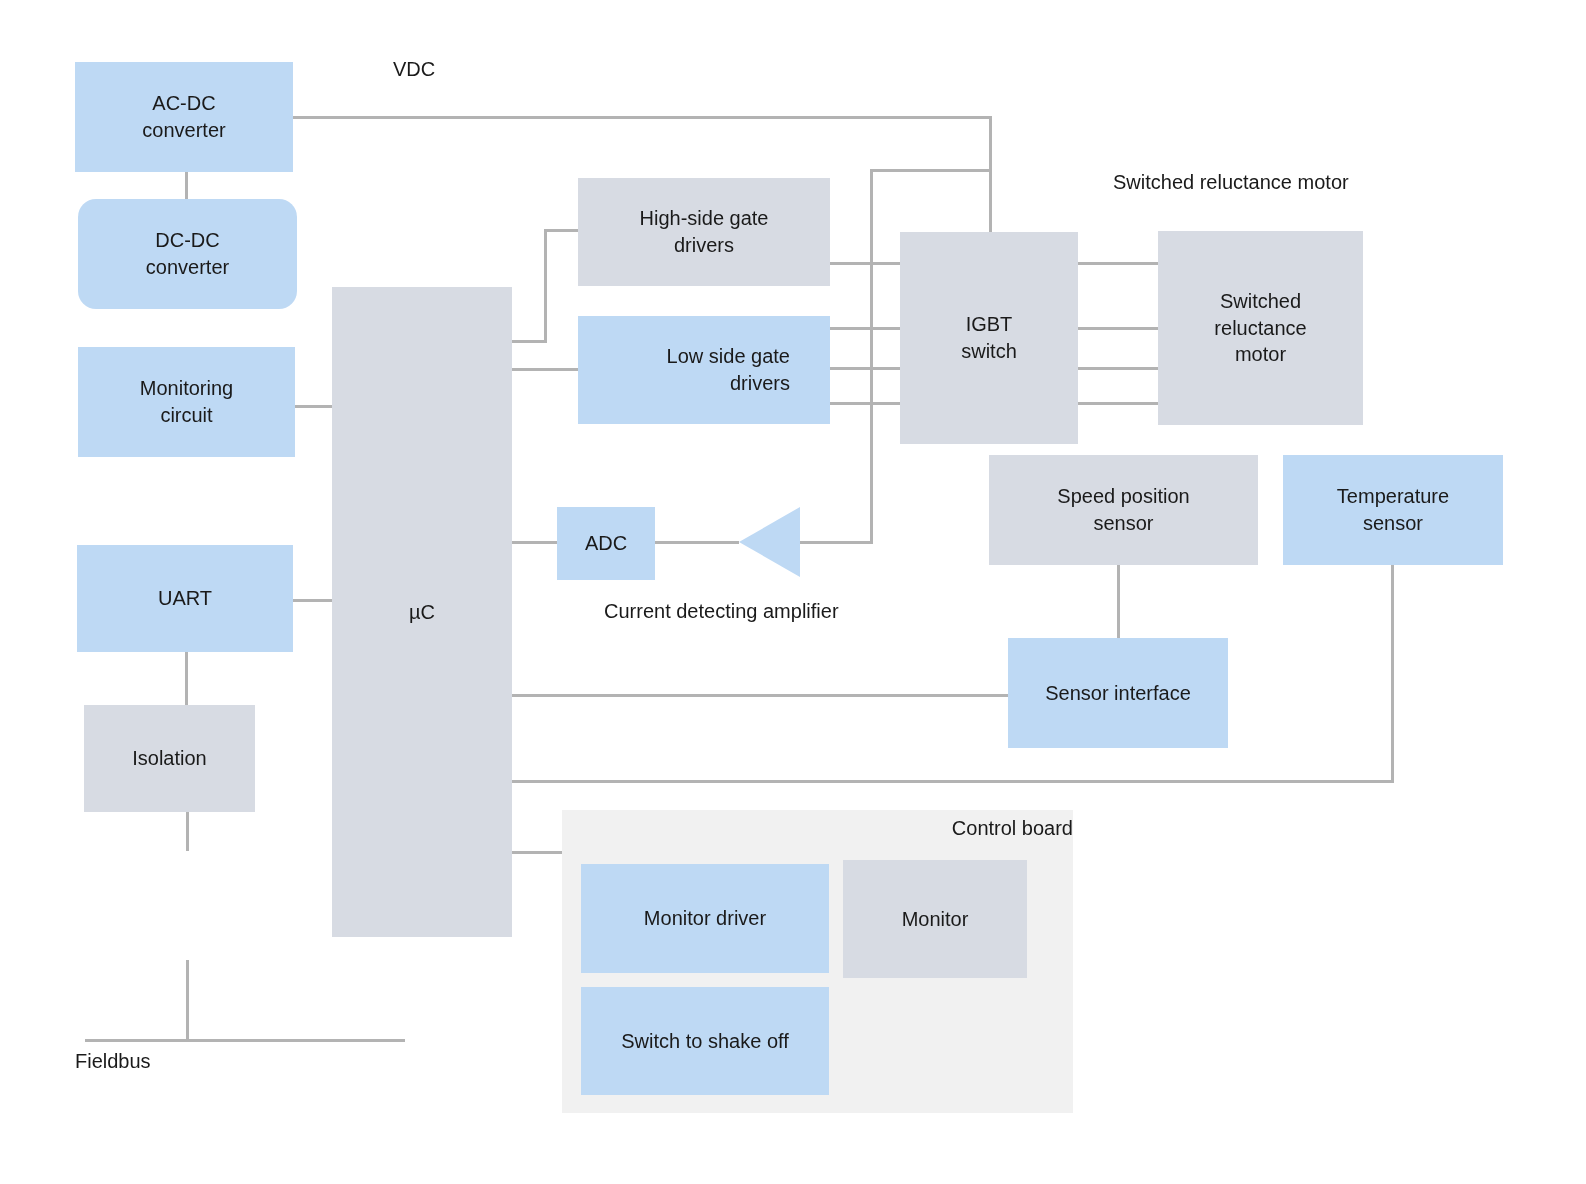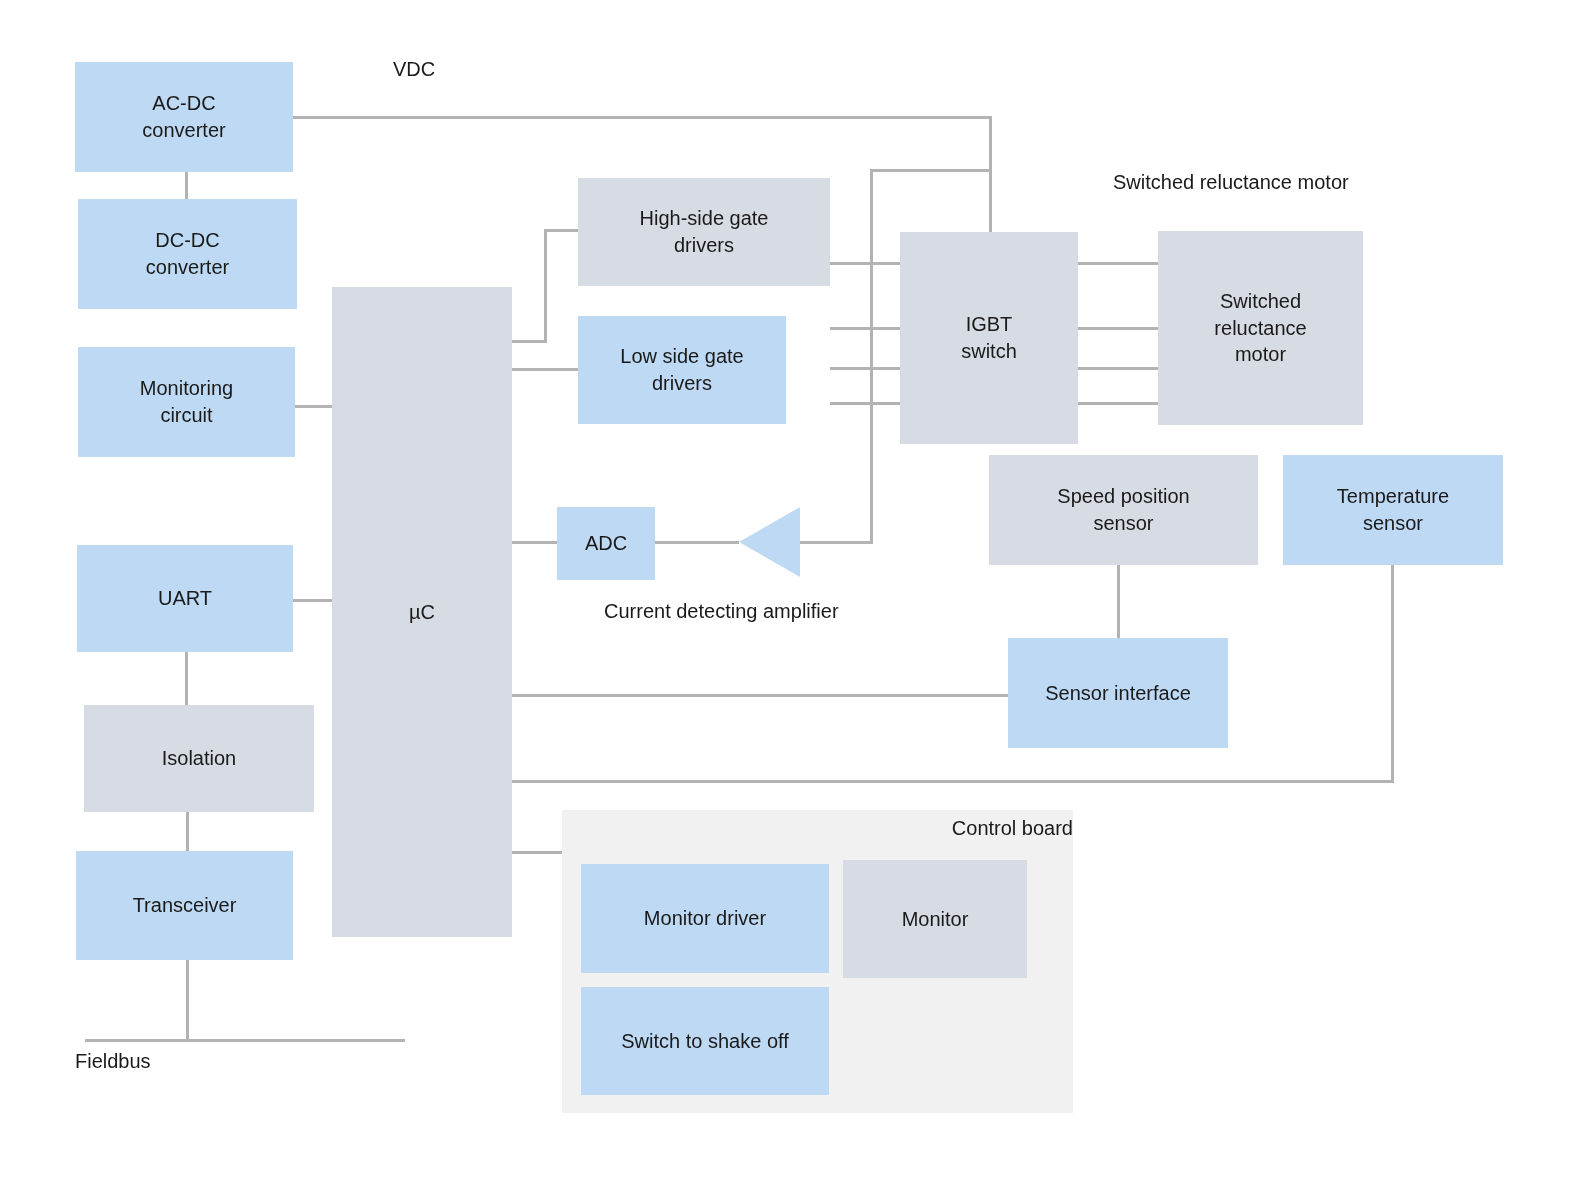--- a/index.html
+++ b/index.html
@@ -66,30 +66,29 @@
   <div class="ev" style="left:1117px; top:565px; height:73px;"></div>
   <div class="eh" style="left:512px; top:694px; width:496px;"></div>
   <div class="ev" style="left:1391px; top:565px; height:218px;"></div>
   <div class="eh" style="left:512px; top:780px; width:882px;"></div>
   <div class="eh" style="left:512px; top:851px; width:50px;"></div>
 
   <div class="board" style="left:562px; top:810px; width:511px; height:303px;"></div>
   <div class="board-title" style="left:562px; top:817px; width:511px;">Control board</div>
 
   <div class="node blue" style="left:75px; top:62px; width:218px; height:110px; padding:0 40px;">AC-DC converter</div>
-  <div class="node blue" style="left:78px; top:199px; width:219px; height:110px; padding:0 40px;">DC-DC converter</div>
+  <div class="node blue" style="left:78px; top:199px; width:219px; height:110px; padding:0 40px;border-radius:18px;">DC-DC converter</div>
   <div class="node blue" style="left:78px; top:347px; width:217px; height:110px; padding:0 35px;">Monitoring circuit</div>
   <div class="node blue" style="left:77px; top:545px; width:216px; height:107px;">UART</div>
-  <div class="node gray" style="left:84px; top:705px; width:230px; height:107px;">Isolation</div>
-  <div class="node blue" style="left:76px; top:851px; width:217px; height:109px;">Transceiver</div>
+  <div class="node gray" style="left:84px; top:705px; width:171px; height:107px;">Isolation</div>
 
   <div class="node gray" style="left:332px; top:287px; width:180px; height:650px;">µC</div>
 
   <div class="node gray" style="left:578px; top:178px; width:252px; height:108px; padding:0 45px;">High-side gate drivers</div>
-  <div class="node blue" style="left:578px; top:316px; width:208px; height:108px; padding:0 40px;">Low side gate drivers</div>
+  <div class="node blue" style="left:578px; top:316px; width:252px; height:108px; padding:0 40px;text-align:right;">Low side gate drivers</div>
   <div class="node blue" style="left:557px; top:507px; width:98px; height:73px;">ADC</div>
   <div class="tri" style="left:739px; top:507px;"></div>
 
   <div class="node gray" style="left:900px; top:232px; width:178px; height:212px; padding:0 55px;">IGBT switch</div>
   <div class="node gray" style="left:1158px; top:231px; width:205px; height:194px; padding:0 50px;">Switched reluctance motor</div>
 
   <div class="node gray" style="left:989px; top:455px; width:269px; height:110px; padding:0 55px;">Speed position sensor</div>
   <div class="node blue" style="left:1283px; top:455px; width:220px; height:110px; padding:0 35px;">Temperature sensor</div>
   <div class="node blue" style="left:1008px; top:638px; width:220px; height:110px;">Sensor interface</div>
 

